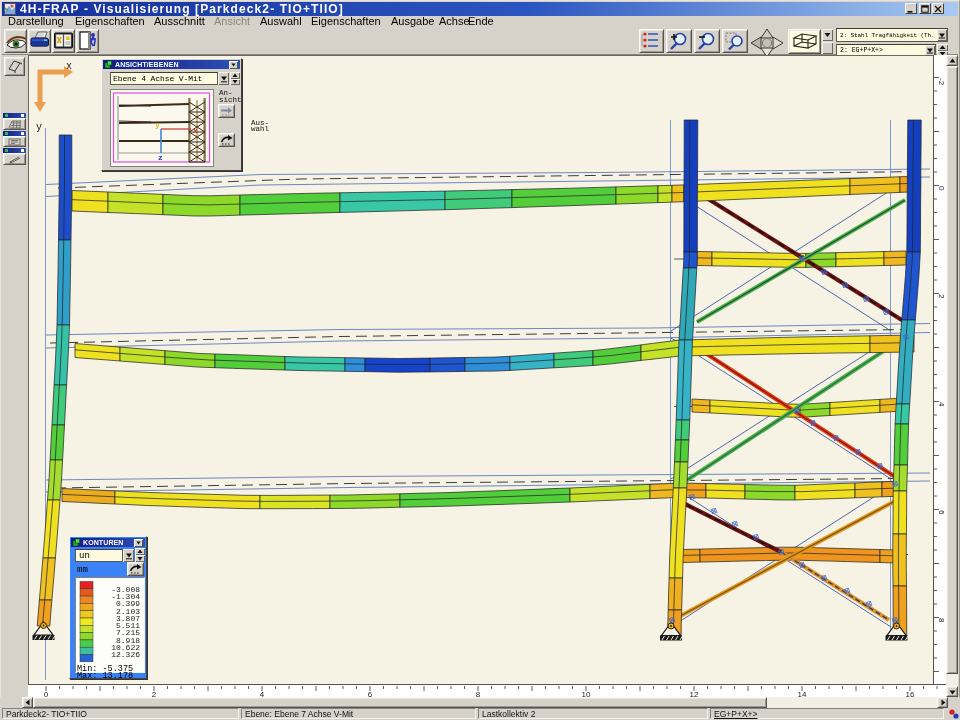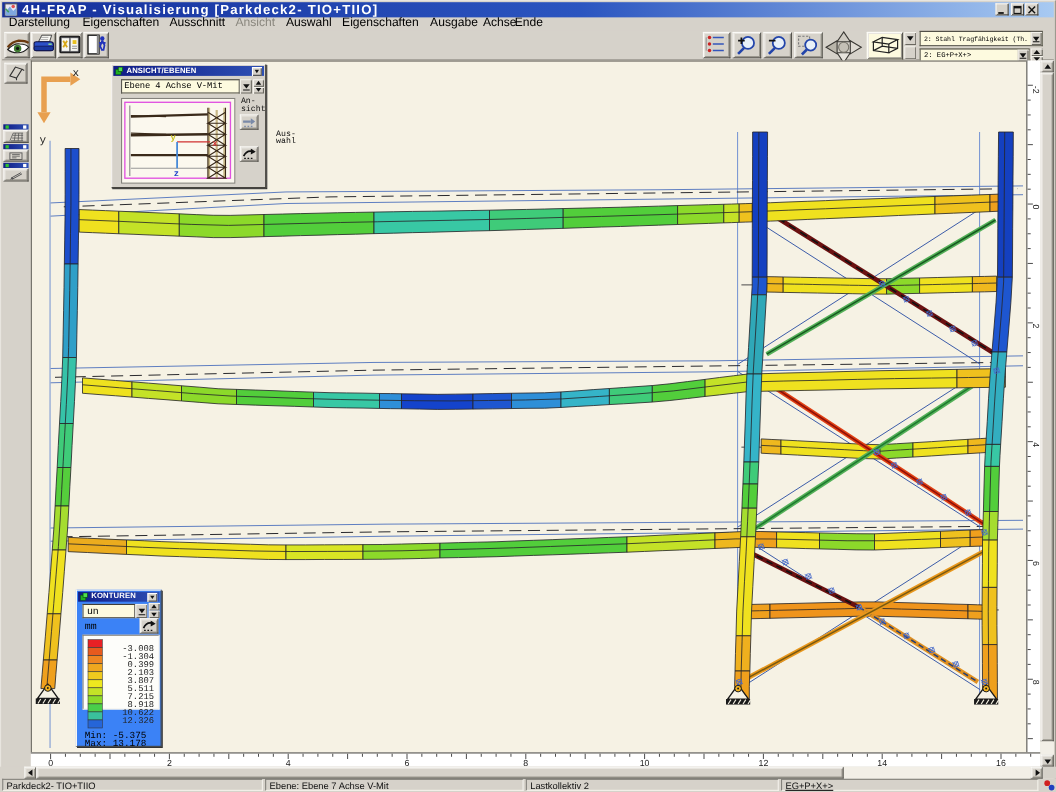--- a/index.html
+++ b/index.html
@@ -635,21 +635,21 @@
       </div>
   </div>
   <div class="mono" style="position:absolute;left:7px;top:28px;font-size:9px;">mm</div>
   <div class="tbtn" style="position:absolute;left:57px;top:25px;width:17px;height:14px;display:flex;align-items:center;justify-content:center;">
       <svg width="13" height="10" viewBox="0 0 13 10">
         <path d="M1.5 7 Q4 1.5 9 2.5" fill="none" stroke="#111" stroke-width="1.6"></path>
         <path d="M8 0 L12.5 3 L8 5.5 Z" fill="#111"></path>
         <path d="M2 9 h1.5 M5 9 h1.5 M8 9 h1.5" stroke="#111" stroke-width="1.2"></path>
       </svg>
     </div>
-  <div style="position:absolute;left:5px;top:40px;width:70px;height:68px;background:#FDFDFA;border:1px solid #84827C;border-bottom-color:#F4F2EC;border-right-color:#F4F2EC;">
+  <div style="position:absolute;left:5px;top:40px;width:70px;height:96px;background:#FDFDFA;border:1px solid #84827C;border-bottom-color:#F4F2EC;border-right-color:#F4F2EC;">
     <svg width="68" height="86" viewBox="0 0 68 86">
       <g stroke="#333" stroke-width="0.5">
         <rect x="4" y="3.5" width="13" height="7.3" fill="#E82025"></rect>
         <rect x="4" y="10.8" width="13" height="7.3" fill="#E75A1E"></rect>
         <rect x="4" y="18.1" width="13" height="7.3" fill="#EE8522"></rect>
         <rect x="4" y="25.4" width="13" height="7.3" fill="#EFA71F"></rect>
         <rect x="4" y="32.7" width="13" height="7.3" fill="#EFCA1E"></rect>
         <rect x="4" y="40.0" width="13" height="7.3" fill="#EEE81F"></rect>
         <rect x="4" y="47.3" width="13" height="7.3" fill="#C4E227"></rect>
         <rect x="4" y="54.6" width="13" height="7.3" fill="#8CD92A"></rect>

